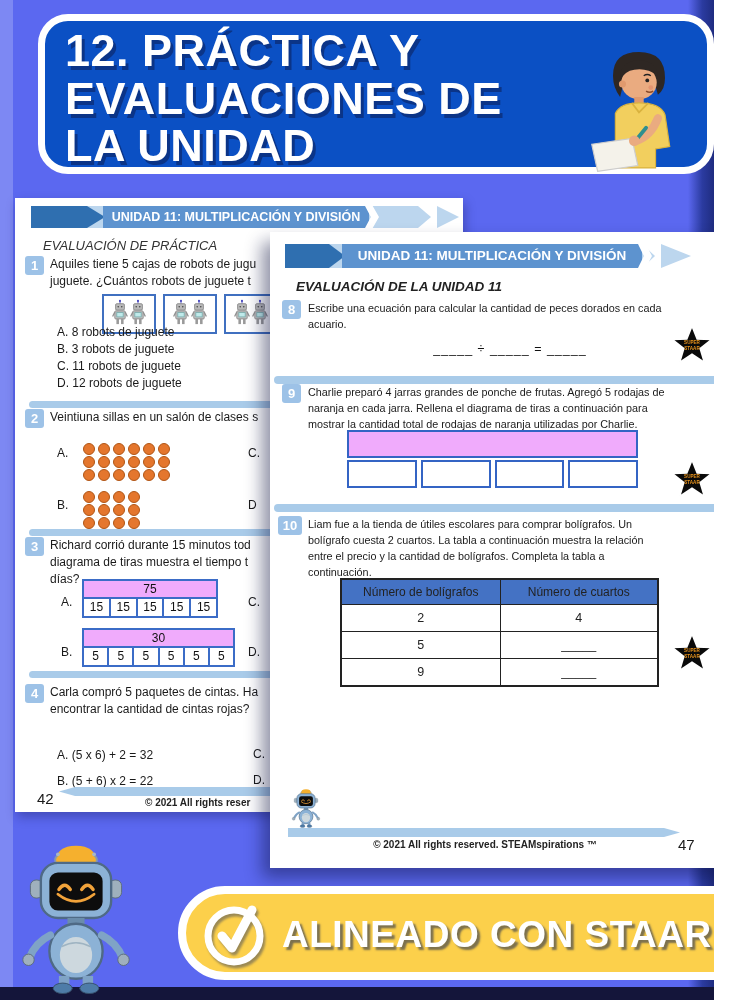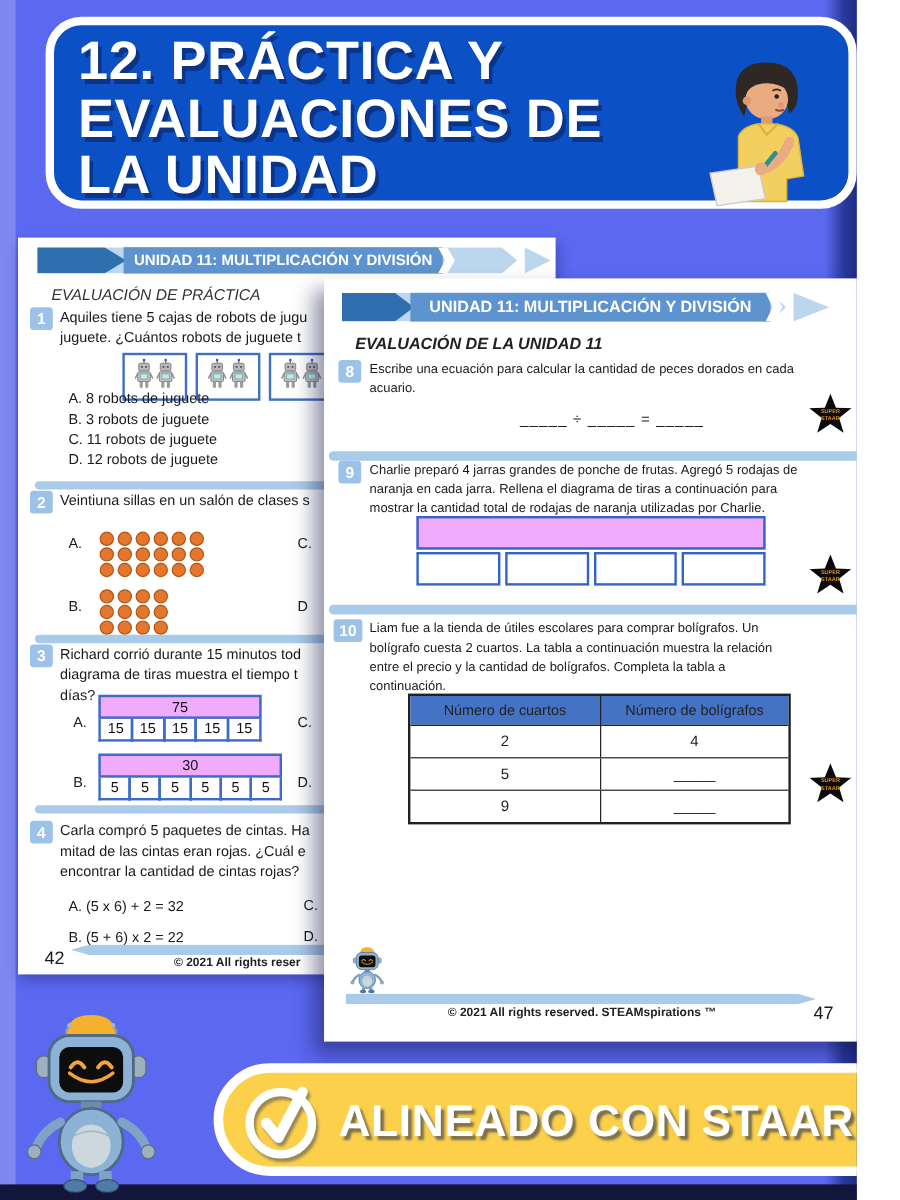--- a/index.html
+++ b/index.html
@@ -266,21 +266,20 @@
           <div class="tape-cell">5</div>
           <div class="tape-cell">5</div>
         </div>
       </div>
     <div class="abs lbl" style="left:233px;top:447px;">D.</div>
     <div class="abs divbar" style="left:14px;right:0;top:473px;"></div>
 
     <div class="abs qbadge" style="left:10px;top:486px;">4</div>
     <div class="abs pl-text" style="left:35px;top:486px;">
       <div class="tline">Carla compró 5 paquetes de cintas. Ha</div>
-      <div class="tline">mitad de las cintas eran rojas. ¿Cuál e</div>
       <div class="tline">encontrar la cantidad de cintas rojas?</div>
     </div>
     <div class="abs choice" style="left:42px;top:549px;">A. (5 x 6) + 2 = 32</div>
     <div class="abs lbl" style="left:238px;top:549px;">C.</div>
     <div class="abs choice" style="left:42px;top:575px;">B. (5 + 6) x 2 = 22</div>
     <div class="abs lbl" style="left:238px;top:575px;">D.</div>
 
     <div class="abs footbar-l" style="left:44px;right:0;top:589px;"></div>
     <div class="abs pgnum" style="left:22px;top:592px;">42</div>
     <div class="abs copyr" style="left:130px;top:599px;">© 2021 All rights reser</div>
@@ -333,22 +332,22 @@
 
     <div class="abs qbadge" style="left:8px;top:284px;width:24px;">10</div>
     <div class="abs pr-text" style="left:38px;top:284px;">
       <div class="tline">Liam fue a la tienda de útiles escolares para comprar bolígrafos. Un</div>
       <div class="tline">bolígrafo cuesta 2 cuartos. La tabla a continuación muestra la relación</div>
       <div class="tline">entre el precio y la cantidad de bolígrafos. Completa la tabla a</div>
       <div class="tline">continuación.</div>
     </div>
     <div class="abs qtable" style="left:70px;top:346px;width:315px;">
         <div class="qt-row qt-head">
+          <div class="qt-cell">Número de bolígrafos</div>
           <div class="qt-cell">Número de cuartos</div>
-          <div class="qt-cell">Número de bolígrafos</div>
         </div>
         <div class="qt-row">
           <div class="qt-cell">2</div>
           <div class="qt-cell">4</div>
         </div>
         <div class="qt-row">
           <div class="qt-cell">5</div>
           <div class="qt-cell">_____</div>
         </div>
         <div class="qt-row">

